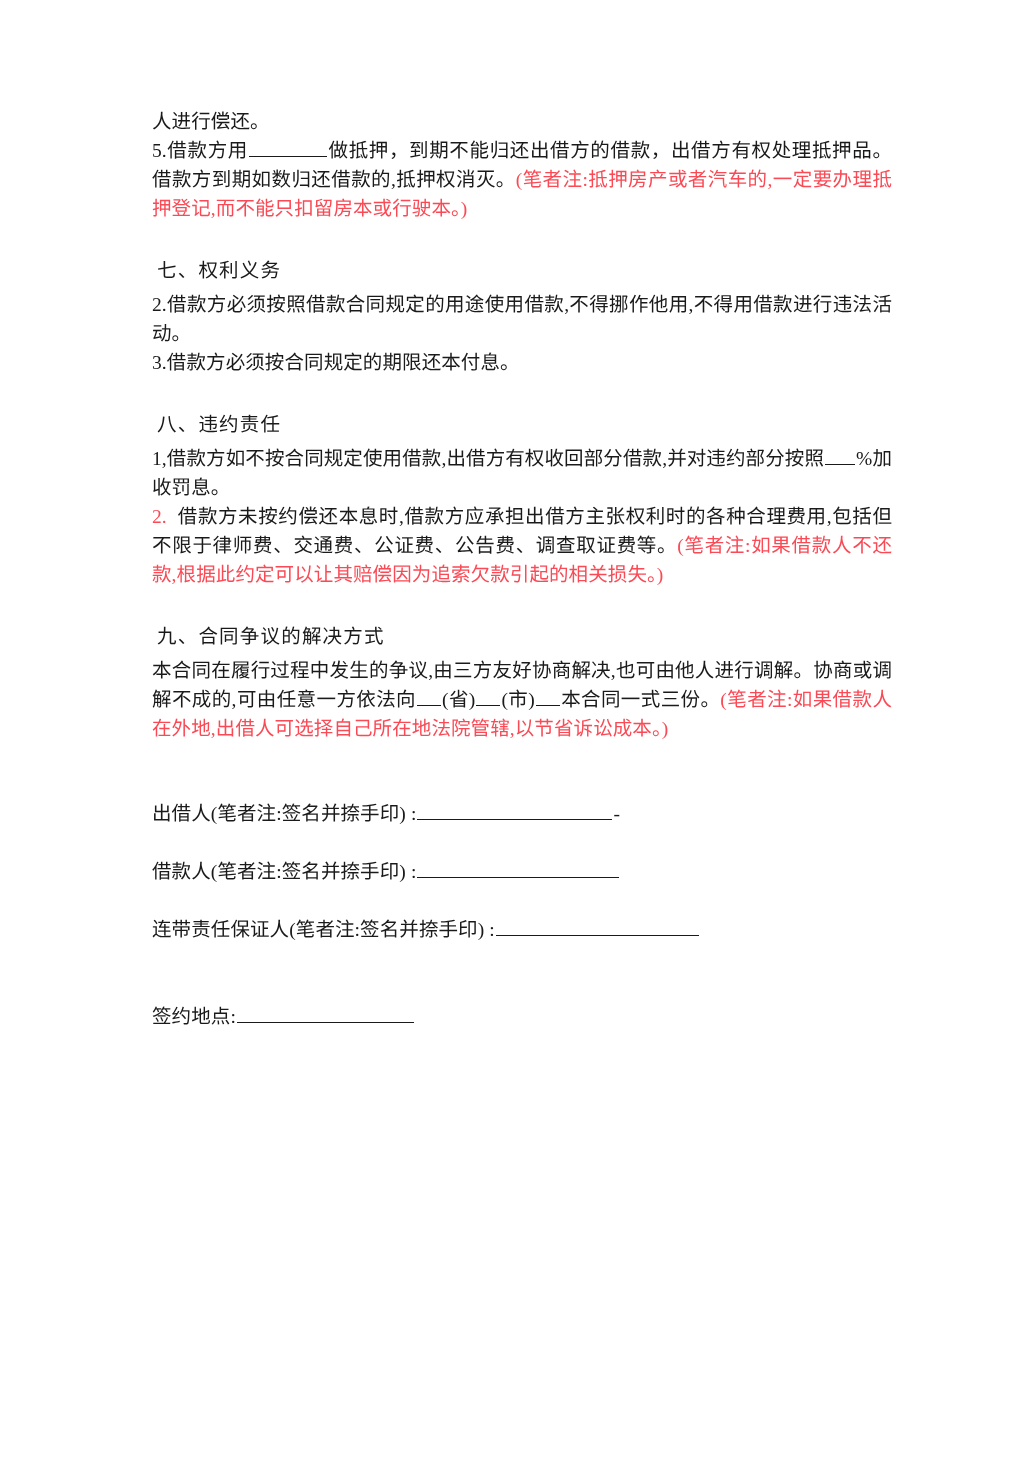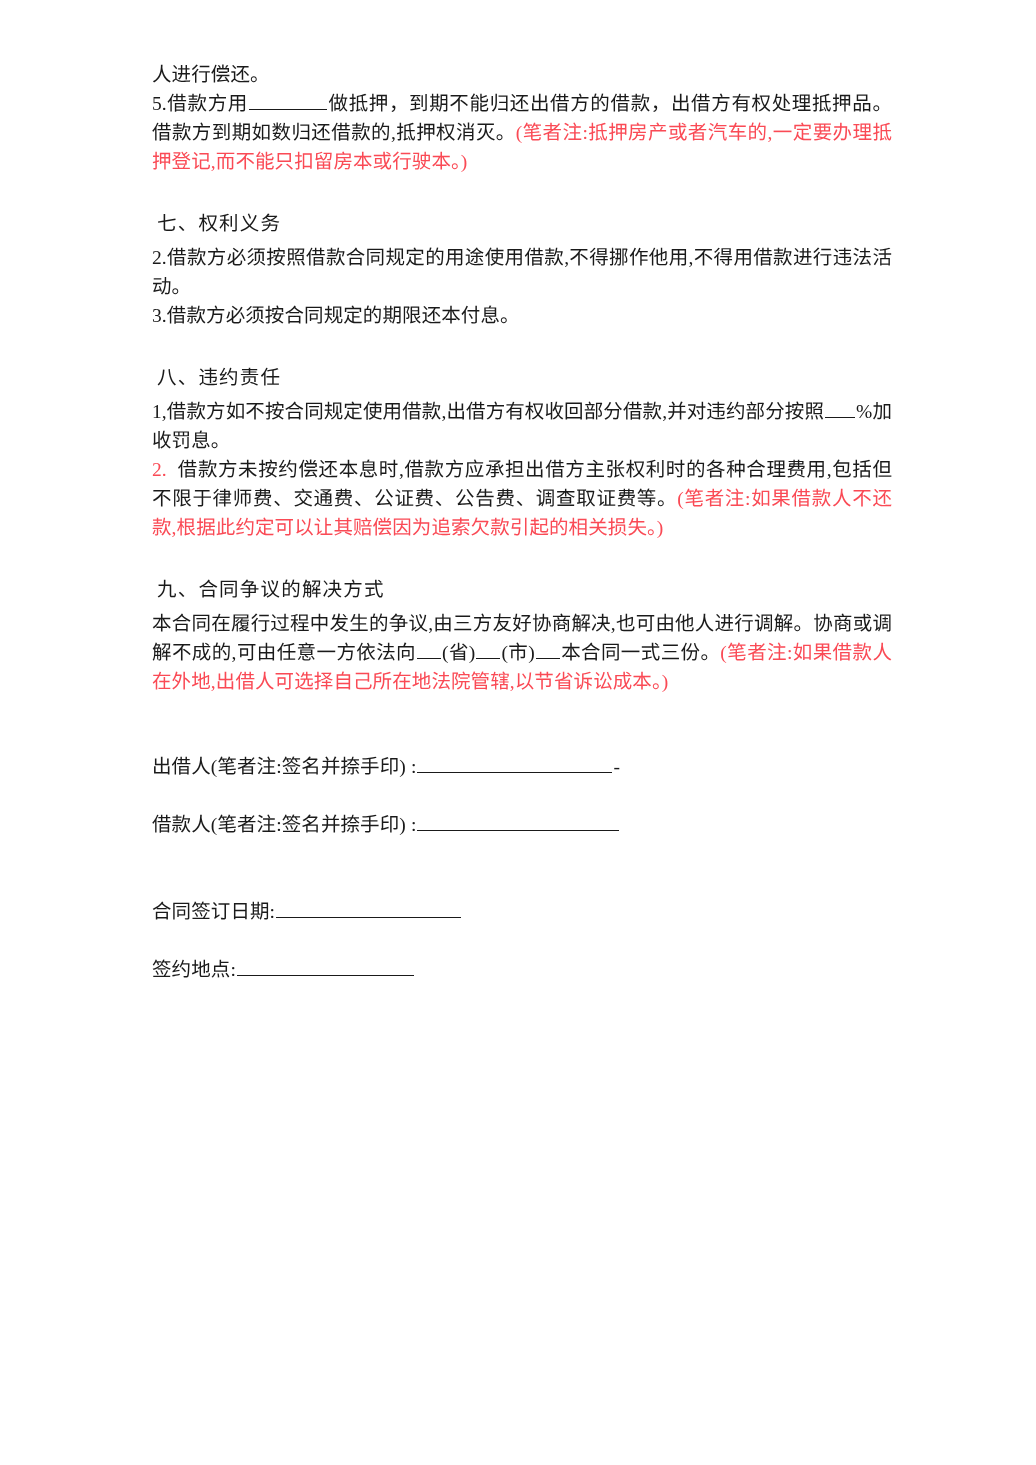--- a/index.html
+++ b/index.html
@@ -14,21 +14,21 @@
     font-family: "Liberation Serif", "DejaVu Serif", serif;
     color: #1a1a1a;
     -webkit-font-smoothing: antialiased;
   }
   .page {
     position: relative;
     width: 1036px;
     min-height: 1465px;
     background: #ffffff;
     box-sizing: border-box;
-    padding: 60px 140px 40px 152px;
+    padding: 107px 140px 40px 152px;
   }
   .doc-body {
     font-size: 19.5px;
     line-height: 29px;
     letter-spacing: 0.1px;
     text-align: justify;
     text-justify: inter-character;
   }
   .para {
     margin: 0;
@@ -122,24 +122,24 @@
     <div class="block">
 
       <p class="sig-line"><span>出借人(笔者注:签名并捺手印) :</span><span class="blank b-sig1"></span><span class="tail-dash">-</span></p>
 
       <div class="sig-gap"></div>
 
       <p class="sig-line"><span>借款人(笔者注:签名并捺手印) :</span><span class="blank b-sig2"></span></p>
 
       <div class="sig-gap"></div>
 
+      <p class="sig-line"><span>连带责任保证人(笔者注:签名并捺手印) :</span><span class="blank b-sig3"></span></p>
 
       <div class="sig-gap"></div>
 
-      <p class="sig-line"><span>合同签订日期:</span><span class="blank b-date"></span></p>
 
       <div class="sig-gap"></div>
 
       <p class="sig-line"><span>签约地点:</span><span class="blank b-place"></span></p>
 
     </div>
 
   </div>
 </div>
 

